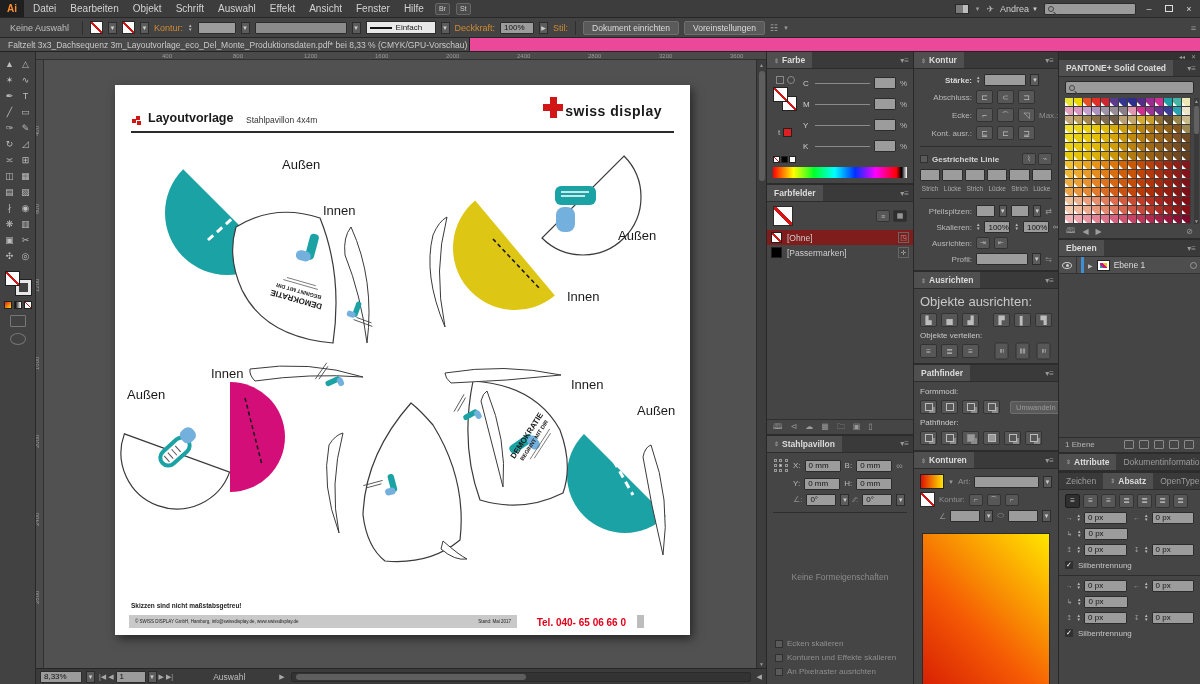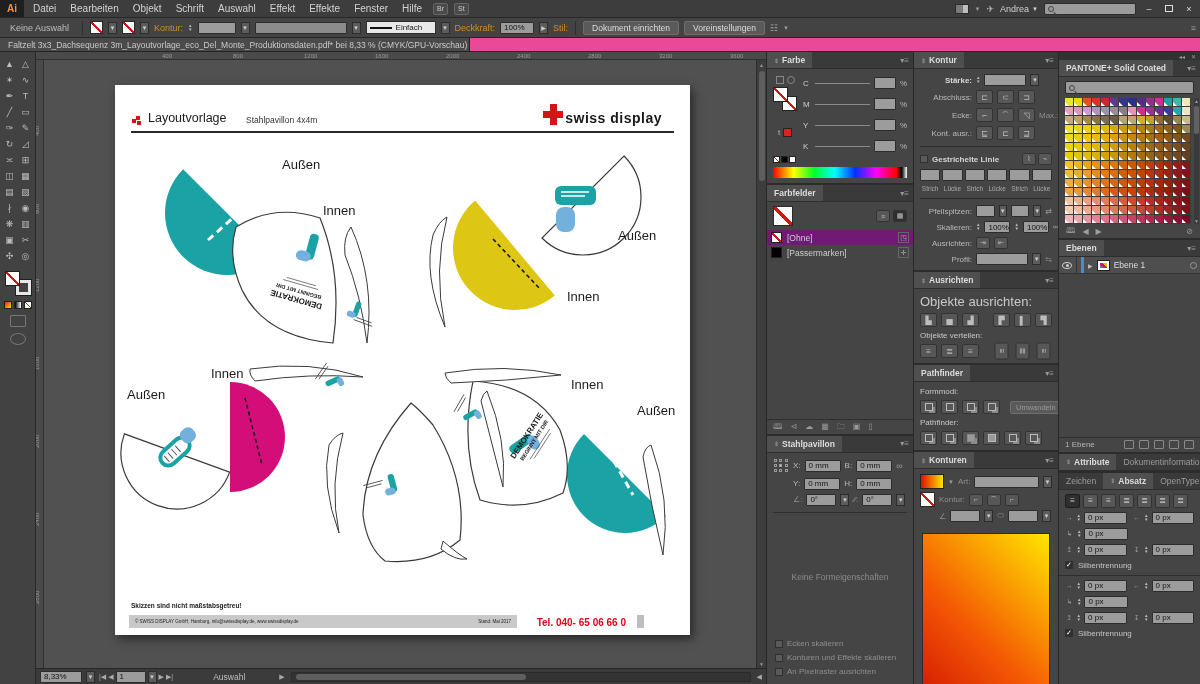--- a/index.html
+++ b/index.html
@@ -59,23 +59,23 @@
 .artboard{position:absolute;left:71px;top:25px;width:575px;height:550px;background:#fff;box-shadow:3px 4px 9px rgba(0,0,0,.5)}
 .vscroll{position:absolute;right:0;top:0;bottom:0;width:10px;background:#3d3d3d;border-left:1px solid #2d2d2d;display:flex;flex-direction:column;align-items:center}
 .vscroll .arr{font-size:5px;color:#999;height:9px;display:flex;align-items:center}
 .vthumb{width:6px;height:110px;background:#5e5e5e;border-radius:3px;margin-top:2px}
 
 .ab-head{position:absolute;left:0;top:0;right:0;height:48px}
 .px-logo{position:absolute;left:17px;top:31px;width:9px;height:9px;background:
  linear-gradient(#d21616,#d21616) 0 3px/4px 4px no-repeat,
  linear-gradient(#d21616,#d21616) 4px 0/4px 4px no-repeat,
  linear-gradient(#d21616,#d21616) 5px 5px/4px 4px no-repeat}
-.ab-title{position:absolute;left:33px;top:26px;font-size:12.5px;font-weight:normal;color:#1a1a1a}
+.ab-title{position:absolute;left:33px;top:26px;font-size:12.5px;font-weight:bold;color:#1a1a1a}
 .ab-sub{position:absolute;left:131px;top:30px;font-size:8.5px;color:#333}
-.brand{position:absolute;right:28px;top:19px;display:flex;align-items:flex-end;gap:2px}
+.brand{position:absolute;right:28px;top:12px;display:flex;align-items:flex-end;gap:2px}
 .brand-cross{position:relative;width:20px;height:22px}
 .brand-cross i{position:absolute;background:#d21616}
 .brand-text{font-size:14px;font-weight:bold;color:#1a1a1a;letter-spacing:.5px}
 .ab-rule{position:absolute;left:16px;right:16px;top:46px;height:2px;background:#2a2a2a}
 
 .ab-foot-note{position:absolute;left:16px;bottom:26px;font-size:6.5px;font-weight:bold;color:#222}
 .ab-bar{position:absolute;left:14px;bottom:7px;width:388px;height:13px;background:#c9c9c9;display:flex;align-items:center;font-size:4.5px;color:#222;padding:0 6px;gap:14px}
 .ab-bar .stand{margin-left:auto}
 .ab-tel{position:absolute;right:64px;bottom:7px;font-size:10px;font-weight:bold;color:#e2001a}
 .ab-chip{position:absolute;right:46px;bottom:7px;width:7px;height:13px;background:#bdbdbd}
@@ -103,21 +103,21 @@
 .fcol{display:flex;gap:6px}
 .f-left{display:flex;flex-direction:column;gap:3px;align-items:center;padding-top:2px}
 .f-fs{position:relative;width:24px;height:24px}
 .f-fs .a,.f-fs .b{position:absolute;width:15px;height:15px;border:1px solid #222;background:linear-gradient(to top right,#fff 43%,#d21616 43%,#d21616 57%,#fff 57%)}
 .f-fs .b{right:0;bottom:0}.f-fs .a{left:0;top:0;z-index:2}
 .spectrum{height:11px;background:linear-gradient(90deg,#ff0000,#ffff00,#00ff2a,#00ffff,#0030ff,#ff00ff,#ff0000 92%,#000 96%,#fff)}
 .mini3{display:flex;gap:1px}
 .mini3>div{width:7px;height:7px;border:1px solid #222}
 
 .sw-row{height:15px;display:flex;align-items:center;gap:5px;padding:0 4px;font-size:8.5px;color:#cfcfcf}
-.sw-row.sel{background:#701a75}
+.sw-row.sel{background:#7f1d1d}
 .sw-chip{width:11px;height:11px;border:1px solid #1f1f1f;flex-shrink:0}
 .sw-end{margin-left:auto;width:11px;height:11px;border:1px solid #666;color:#aaa;font-size:7px;display:flex;align-items:center;justify-content:center}
 .ff-iconbar{height:15px;display:flex;align-items:center;gap:8px;padding:0 6px;color:#9a9a9a;font-size:8px;border-top:1px solid #2f2f2f;margin-top:auto}
 
 .refpt{width:16px;height:16px;display:grid;grid-template-columns:repeat(3,1fr);flex-shrink:0}
 .refpt i{width:3px;height:3px;border:1px solid #999;margin:auto}
 .refpt i.c{background:#ddd}
 .keine{flex:1;display:flex;align-items:center;justify-content:center;color:#8b8b8b;font-size:8.5px}
 
 .ptop{height:8px;background:#323232;display:flex;justify-content:flex-end;align-items:center;gap:6px;padding:0 4px;color:#9a9a9a;font-size:6px}
@@ -163,21 +163,21 @@
 
   <div class="titlebar">
     <div class="ai-badge">Ai</div>
     <div id="menu-items" style="display:flex">
         <span class="mitem">Datei</span>
         <span class="mitem">Bearbeiten</span>
         <span class="mitem">Objekt</span>
         <span class="mitem">Schrift</span>
         <span class="mitem">Auswahl</span>
         <span class="mitem">Effekt</span>
-        <span class="mitem">Effekte</span>
+        <span class="mitem">Ansicht</span>
         <span class="mitem">Fenster</span>
         <span class="mitem">Hilfe</span>
       </div>
     <span class="mini-btn">Br</span>
     <span class="mini-btn">St</span>
     <div class="tb-right">
       <span class="layout-ico"></span>
       <span style="color:#999;font-size:6px">▼</span>
       <span style="color:#b5b5b5;font-size:9px">✈</span>
       <span class="ws-switch">

